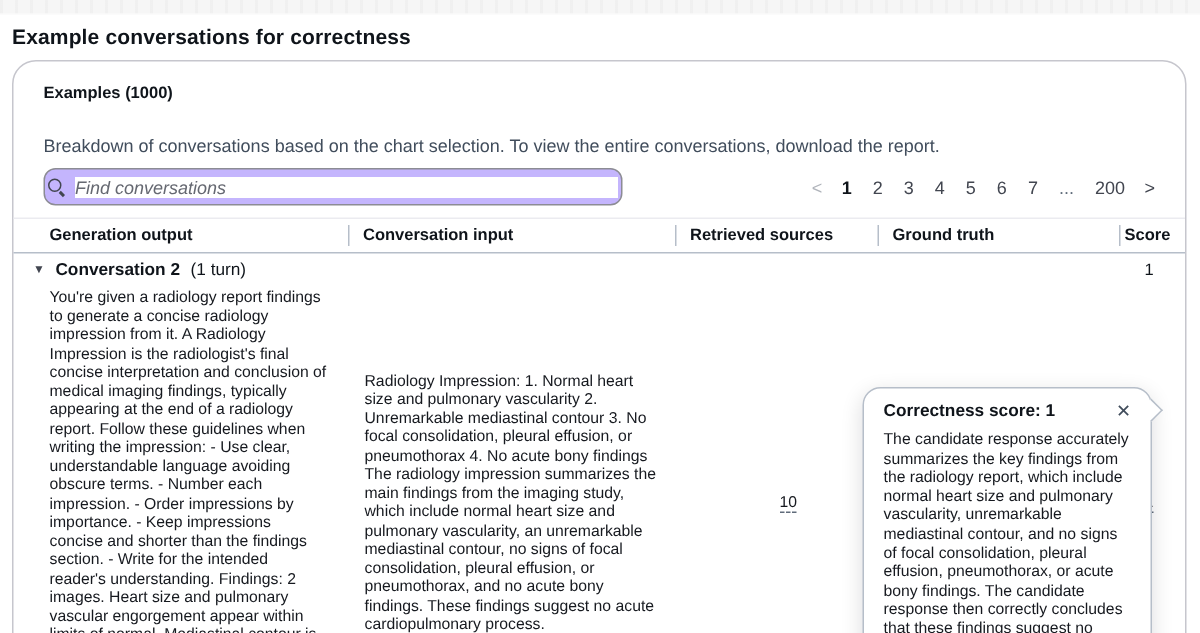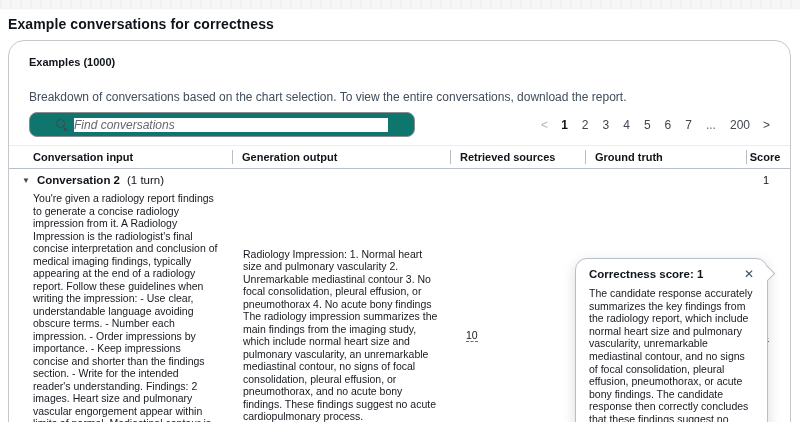--- a/index.html
+++ b/index.html
@@ -20,21 +20,21 @@
     position:absolute; left:8px; top:40px; width:783px; height:500px;
     background:#fff; border:1px solid #c6c6cd; border-radius:16px;
   }
   .card-head { padding:11px 20px 0 20px; }
   .card-head h2 { font-size:11px; line-height:20px; font-weight:bold; }
   .card-desc { font-size:12px; line-height:15px; color:#414d5c; margin-top:18px; }
 
   .toolbar { display:flex; align-items:center; justify-content:space-between; padding:7px 16px 5px 20px; }
   .search-box {
     width:386px; height:25px; border:1px solid #8c8c94; border-radius:8px;
-    display:flex; align-items:center; padding:0 26px; gap:7px; background:#0f766e;
+    display:flex; align-items:center; padding:0 2px; gap:7px; background:#c4b5fd;
   }
   .search-glyph { position:relative; width:11px; height:11px; flex:0 0 auto; }
   .search-glyph::before { content:""; position:absolute; left:0; top:0; width:7px; height:7px; border:1.5px solid #424650; border-radius:50%; }
   .search-glyph::after { content:""; position:absolute; left:7.5px; top:7.5px; width:4px; height:1.5px; background:#424650; transform:rotate(45deg); transform-origin:left center; }
   .search-box input { border:none; outline:none; width:100%; font-family:inherit; font-size:12px; font-style:italic; color:#0f141a; }
   .search-box input::placeholder { color:#656871; font-style:italic; }
 
   .pagination { display:flex; align-items:center; gap:4px; font-size:12px; color:#424650; }
   .page-btn { padding:1px 5px; cursor:pointer; }
   .page-btn.current { font-weight:bold; color:#0f141a; }
@@ -53,21 +53,21 @@
   .row-head-left { display:flex; align-items:baseline; gap:7px; padding-left:13px; font-size:11.5px; }
   .caret { font-size:8px; color:#424650; cursor:pointer; transform:translateY(-1px); }
   .conv-title { font-weight:bold; }
   .conv-turns { color:#0f141a; }
   .row-score { text-align:center; font-size:11px; padding-right:4px; }
 
   .turn-row { align-items:center; padding-bottom:8px; border-bottom:1px solid #c9ccd3; }
   .cell { font-size:10.5px; line-height:12.5px; color:#16191f; }
   .cell.input { align-self:start; padding:1px 14px 0 24px; }
   .cell.output { padding:0 10px 0 11px; }
-  .cell.sources { padding-left:16px; }
+  .cell.sources { padding-left:16px;text-align:center; }
   .cell.truth { padding-left:10px; }
   .cell.score { text-align:center; padding-right:4px; }
   .dashed-link { color:#16191f; border-bottom:1px dashed #5f6b7a; cursor:pointer; text-decoration:none; }
 
   
   .popover {
     position:absolute; left:575px; top:258px; width:193px; z-index:10;
     background:#fff; border:1px solid #b6bec9; border-radius:12px;
     box-shadow:0 4px 14px rgba(0,7,22,.14); padding:9px 12px 12px 13px;
   }
@@ -108,22 +108,22 @@
       <span class="page-btn">5</span>
       <span class="page-btn">6</span>
       <span class="page-btn">7</span>
       <span class="page-btn ellipsis">...</span>
       <span class="page-btn">200</span>
       <span class="chev">&gt;</span>
     </div>
   </div>
 
   <div class="grid-cols thead">
+    <div class="th">Generation output</div>
     <div class="th">Conversation input</div>
-    <div class="th">Generation output</div>
     <div class="th">Retrieved sources</div>
     <div class="th">Ground truth</div>
     <div class="th score">Score</div>
   </div>
 
   <div class="row-head">
     <div class="row-head-left">
       <span class="caret">▼</span>
       <span class="conv-title">Conversation 2</span>
       <span class="conv-turns">(1 turn)</span>

